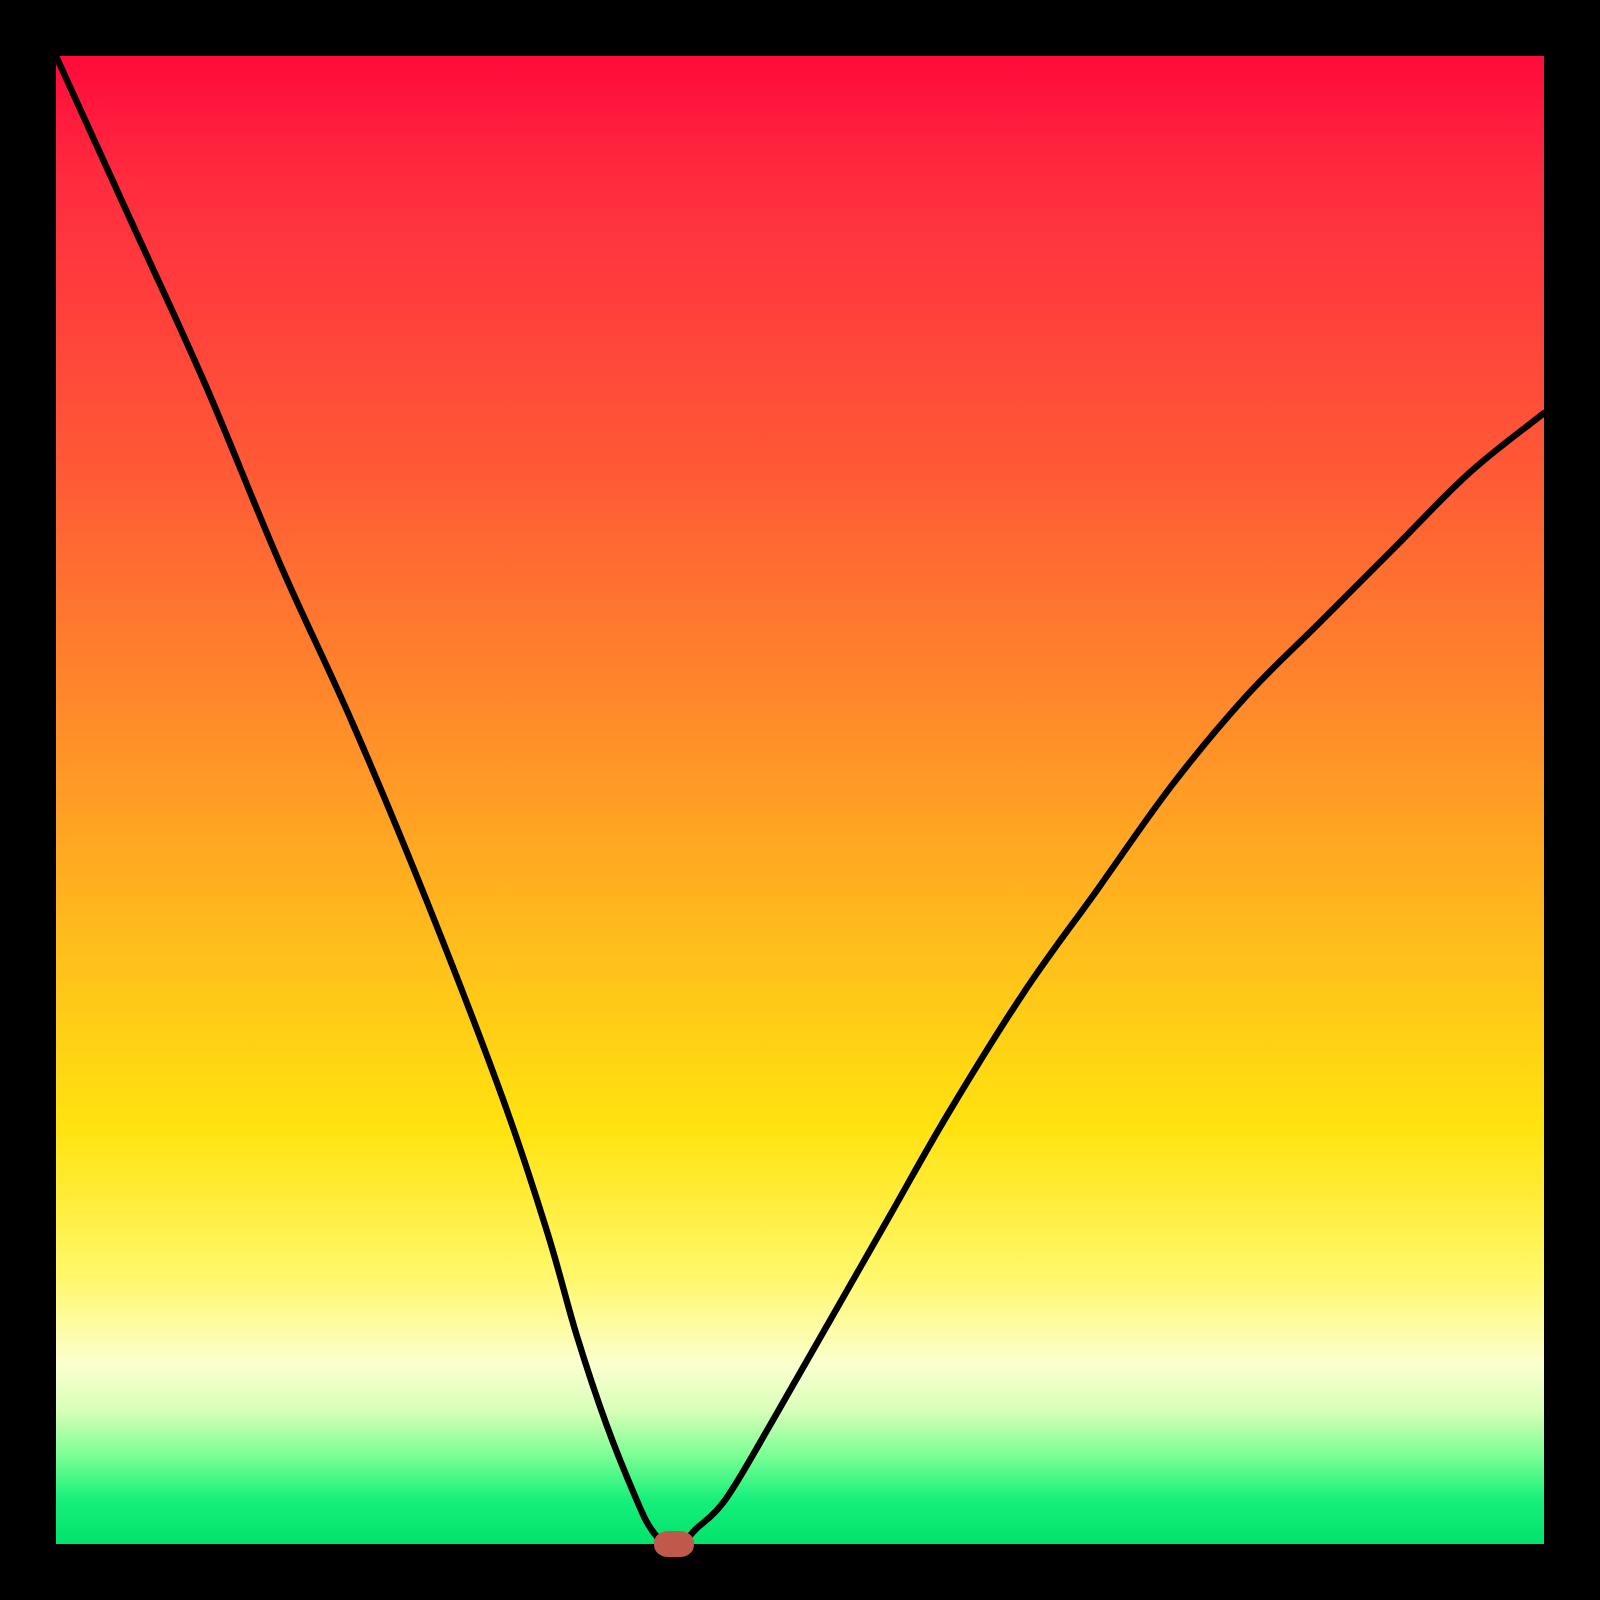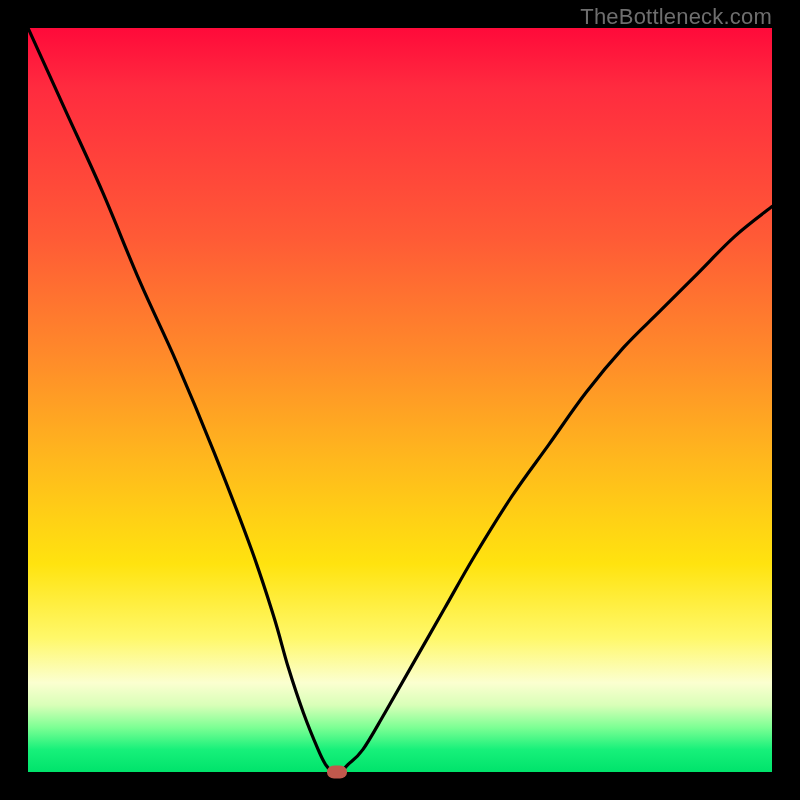--- a/index.html
+++ b/index.html
@@ -68,21 +68,20 @@
     transform: translate(-50%, -50%);
   }
 </style>
 </head>
 <body>
 
 <div class="frame">
 
   <div class="plot-area"></div>
 
-  <div class="watermark">TheBottleneck.com</div>
 
   <svg class="curve" viewBox="0 0 744 744" preserveAspectRatio="none">
     <path d="M 0.00 0.00 C 6.70 14.73, 23.81 52.38, 37.20 81.84 C 50.59 111.30, 61.01 132.88, 74.40 163.68 C 87.79 194.48, 98.21 222.16, 111.60 252.96 C 124.99 283.76, 135.41 304.00, 148.80 334.80 C 162.19 365.60, 172.61 390.60, 186.00 424.08 C 199.39 457.56, 212.49 491.34, 223.20 520.80 C 233.91 550.26, 238.82 566.33, 245.52 587.76 C 252.22 609.19, 255.04 622.43, 260.40 639.84 C 265.76 657.25, 269.92 669.75, 275.28 684.48 C 280.64 699.21, 286.14 712.31, 290.16 721.68 C 294.18 731.05, 294.92 732.54, 297.60 736.56 C 300.28 740.58, 302.36 742.66, 305.04 744.00 C 307.72 745.34, 309.80 745.34, 312.48 744.00 C 315.16 742.66, 315.90 740.58, 319.92 736.56 C 323.94 732.54, 328.10 731.05, 334.80 721.68 C 341.50 712.31, 347.75 700.55, 357.12 684.48 C 366.49 668.41, 376.17 651.15, 386.88 632.40 C 397.59 613.65, 405.93 599.07, 416.64 580.32 C 427.35 561.57, 434.35 548.33, 446.40 528.24 C 458.45 508.15, 470.21 488.81, 483.60 468.72 C 496.99 448.63, 507.41 435.39, 520.80 416.64 C 534.19 397.89, 544.61 381.97, 558.00 364.56 C 571.39 347.15, 581.81 334.65, 595.20 319.92 C 608.59 305.19, 619.01 296.11, 632.40 282.72 C 645.79 269.33, 656.21 258.91, 669.60 245.52 C 682.99 232.13, 693.41 220.37, 706.80 208.32 C 720.19 196.27, 737.30 183.92, 744.00 178.56" fill="none" stroke="#000" stroke-width="3.2" stroke-linecap="round" stroke-linejoin="round"></path>
   </svg>
 
   <div class="marker" style="left: 336.76px; top: 772px;"></div>
 
 </div>
 
 </body></html>

